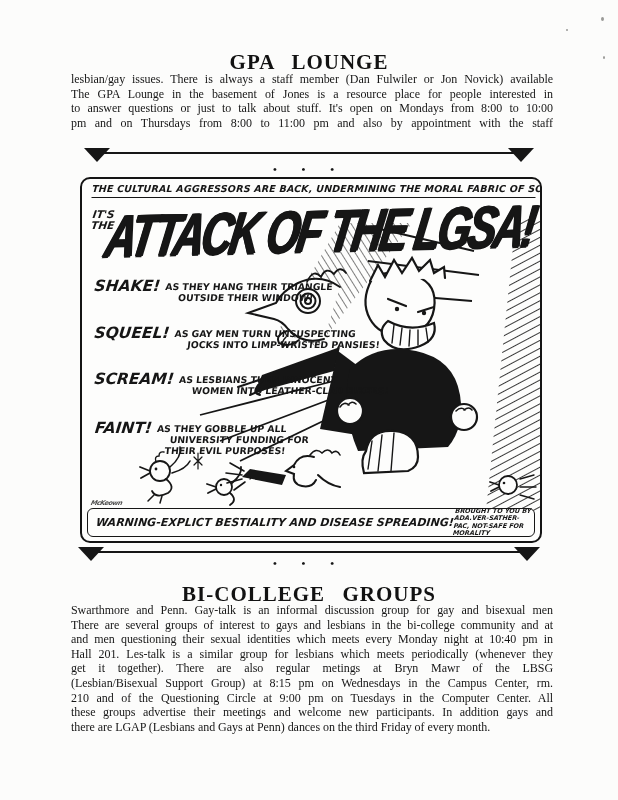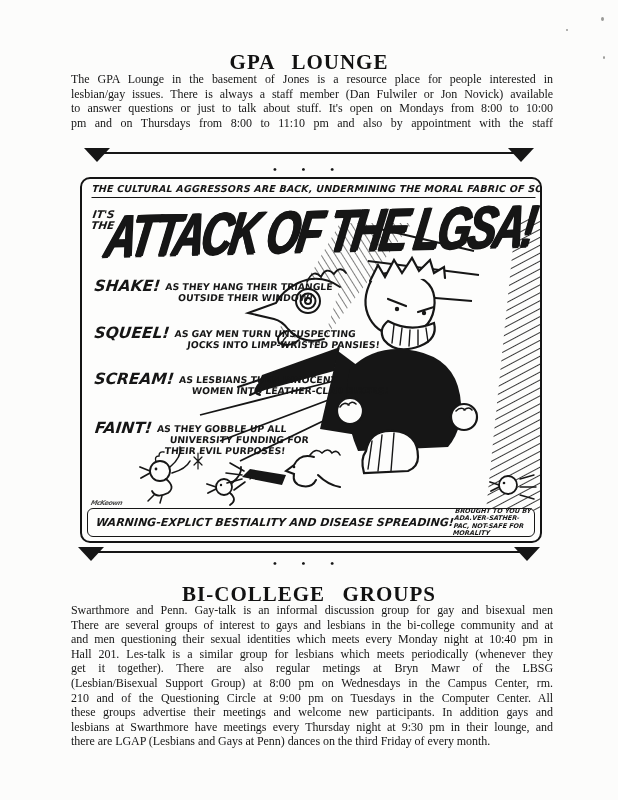--- a/index.html
+++ b/index.html
@@ -111,24 +111,24 @@
 
 <div class="page">
 
   <div class="speck" id="speck-1"></div>
   <div class="speck" id="speck-2"></div>
   <div class="speck" id="speck-3"></div>
 
   <h1 class="doc-heading" id="gpa-title">GPA LOUNGE</h1>
 
   <div class="paragraph" id="par-gpa">
+      <div class="line">lesbian/gay issues.  There is always a staff member (Dan Fulwiler or Jon Novick) available</div>
       <div class="line">The GPA Lounge in the basement of Jones is a resource place for people interested in</div>
-      <div class="line">lesbian/gay issues.  There is always a staff member (Dan Fulwiler or Jon Novick) available</div>
       <div class="line">to answer questions or just to talk about stuff.  It's open on Mondays from 8:00 to 10:00</div>
-      <div class="line">pm and on Thursdays from 8:00 to 11:10 pm and also by appointment with the staff</div>
+      <div class="line">pm and on Thursdays from 8:00 to 11:00 pm and also by appointment with the staff</div>
     </div>
 
   <div class="divider" id="divider-1">
     <div class="tri"></div>
     <div class="dline"></div>
     <div class="tri"></div>
   </div>
   <div class="dots" id="dots-1">• • •</div>
 
   <div class="comic-frame">
@@ -266,20 +266,19 @@
   <div class="dots" id="dots-2">• • •</div>
 
   <h1 class="doc-heading" id="bicollege-title">BI-COLLEGE GROUPS</h1>
 
   <div class="paragraph" id="par-bi">
       <div class="line">Swarthmore and Penn.  Gay-talk is an informal discussion group for gay and bisexual men</div>
       <div class="line">There are several groups of interest to gays and lesbians in the bi-college community and at</div>
       <div class="line">and men questioning their sexual identities which meets every Monday night at 10:40 pm in</div>
       <div class="line">Hall 201.  Les-talk is a similar group for lesbians which meets periodically (whenever they</div>
       <div class="line">get it together).  There are also regular metings at Bryn Mawr of the LBSG</div>
-      <div class="line">(Lesbian/Bisexual Support Group) at 8:00 pm on Wednesdays in the Campus Center, rm.</div>
+      <div class="line">(Lesbian/Bisexual Support Group) at 8:15 pm on Wednesdays in the Campus Center, rm.</div>
       <div class="line">210 and of the Questioning Circle at 9:00 pm on Tuesdays in the Computer Center.  All</div>
       <div class="line">these groups advertise their meetings and welcome new participants.  In addition gays and</div>
-      <div class="line">lesbians at Swarthmore have meetings every Thursday night at 9:30 pm in their lounge, and</div>
       <div class="line final">there are LGAP (Lesbians and Gays at Penn) dances on the third Friday of every month.</div>
     </div>
 
 </div>
 
 </body></html>

